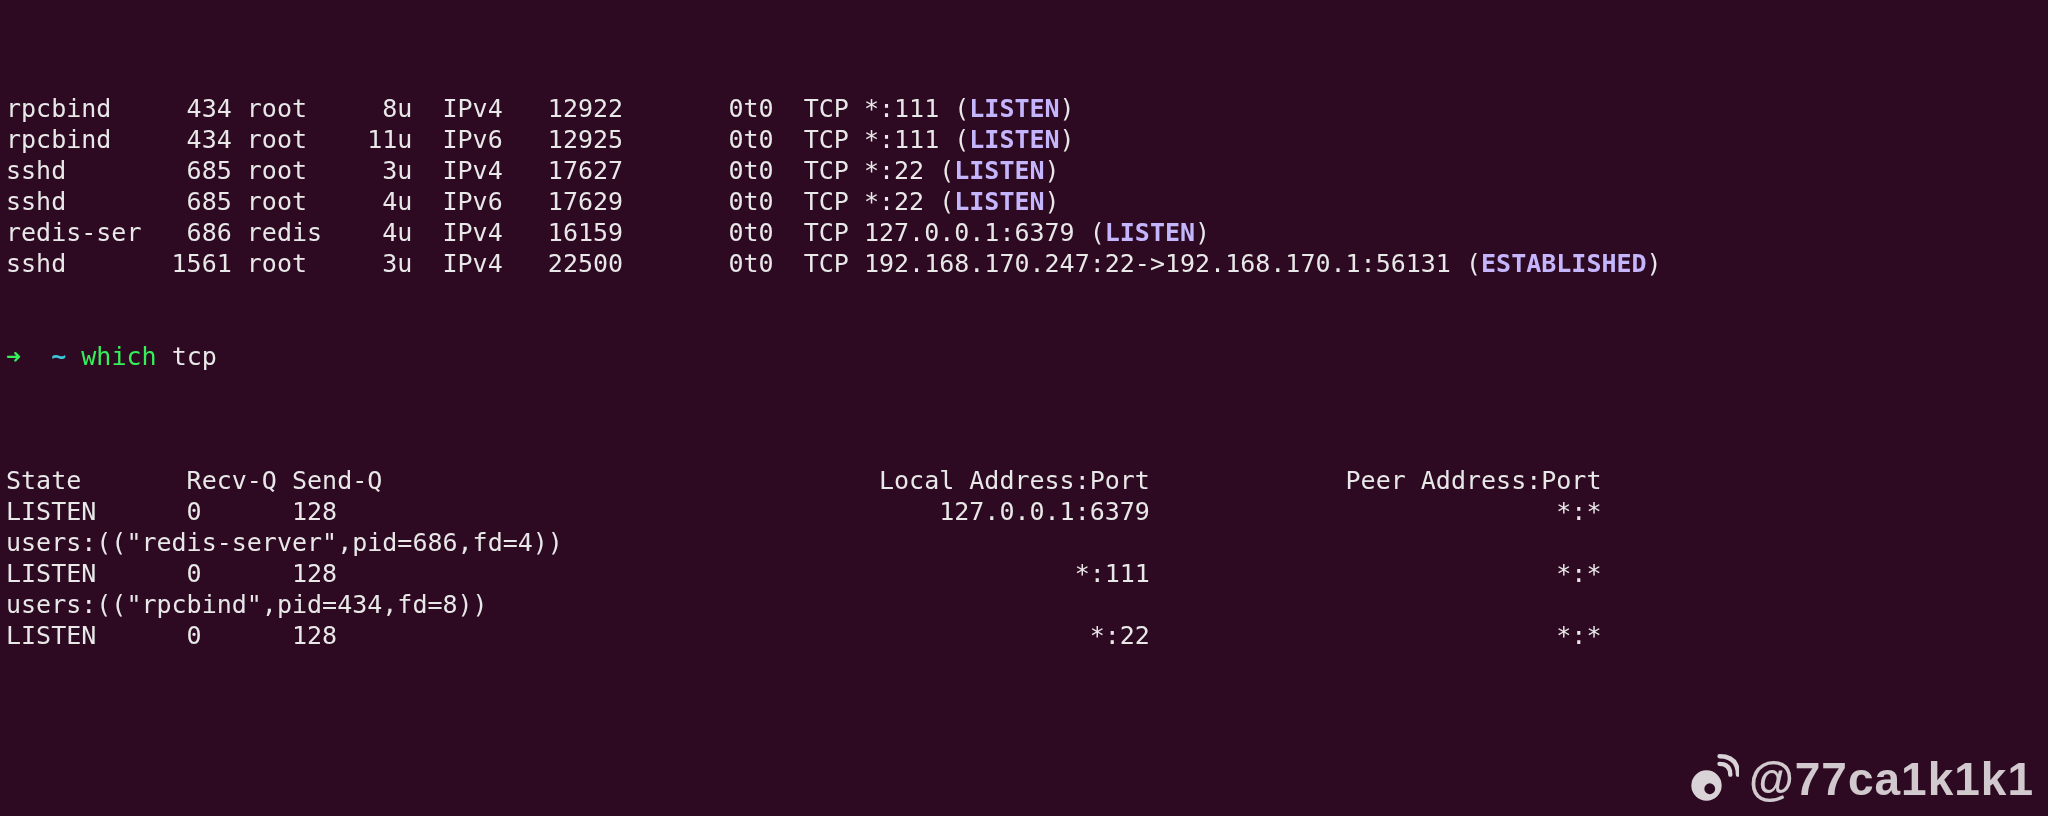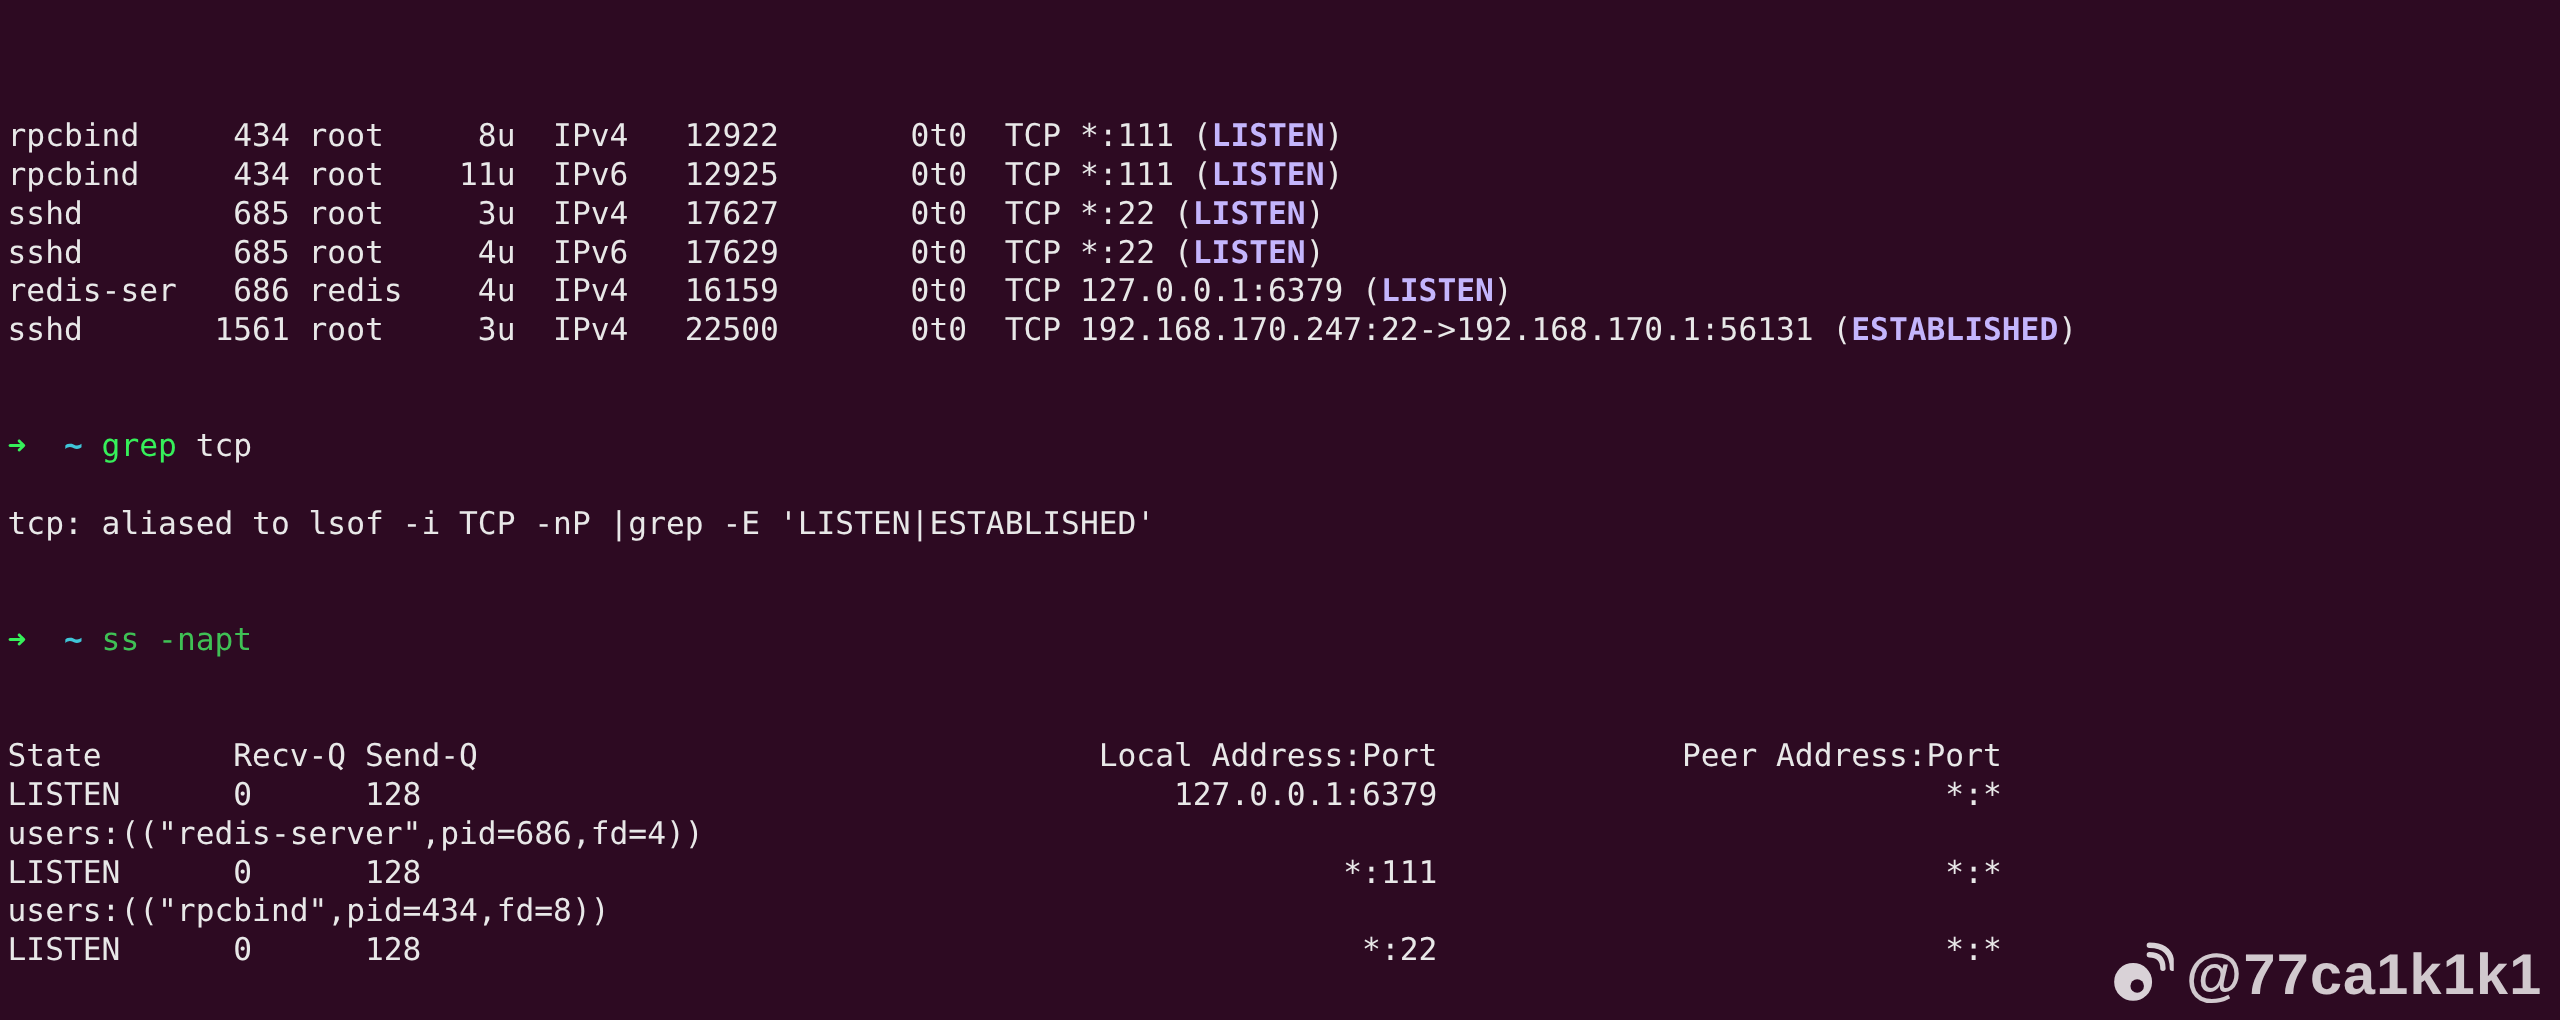--- a/index.html
+++ b/index.html
@@ -42,24 +42,22 @@
   .watermark svg { width: 52px; height: 52px; opacity: 0.82; }
 </style>
 </head>
 <body>
 
 <div class="term">
 
 
 <div id="lsof-block"><div>rpcbind     434 root     8u  IPv4   12922       0t0  TCP *:111 (<span class="red">LISTEN</span>)</div><div>rpcbind     434 root    11u  IPv6   12925       0t0  TCP *:111 (<span class="red">LISTEN</span>)</div><div>sshd        685 root     3u  IPv4   17627       0t0  TCP *:22 (<span class="red">LISTEN</span>)</div><div>sshd        685 root     4u  IPv6   17629       0t0  TCP *:22 (<span class="red">LISTEN</span>)</div><div>redis-ser   686 redis    4u  IPv4   16159       0t0  TCP 127.0.0.1:6379 (<span class="red">LISTEN</span>)</div><div>sshd       1561 root     3u  IPv4   22500       0t0  TCP 192.168.170.247:22-&gt;192.168.170.1:56131 (<span class="red">ESTABLISHED</span>)</div></div>
 
-<div><span class="arrow">➜</span>  <span class="tilde">~</span> <span class="aliascmd">grep</span> <span>tcp</span></div>
-<div>tcp: aliased to lsof -i TCP -nP |grep -E 'LISTEN|ESTABLISHED'</div>
+<div><span class="arrow">➜</span>  <span class="tilde">~</span> <span class="aliascmd">which</span> <span>tcp</span></div>
 
-<div><span class="arrow">➜</span>  <span class="tilde">~</span> <span class="cmd">ss -napt</span></div>
 
 <div id="ss-block"><div>State       Recv-Q Send-Q                                 Local Address:Port             Peer Address:Port</div><div>LISTEN      0      128                                        127.0.0.1:6379                           *:*</div><div>users:(("redis-server",pid=686,fd=4))</div><div>LISTEN      0      128                                                 *:111                           *:*</div><div>users:(("rpcbind",pid=434,fd=8))</div><div>LISTEN      0      128                                                  *:22                           *:*</div></div>
 
 
 
 </div>
 
 <div class="watermark">
   <svg viewBox="0 0 48 48" fill="white">
     <circle cx="18" cy="30" r="14" fill="white"></circle>

